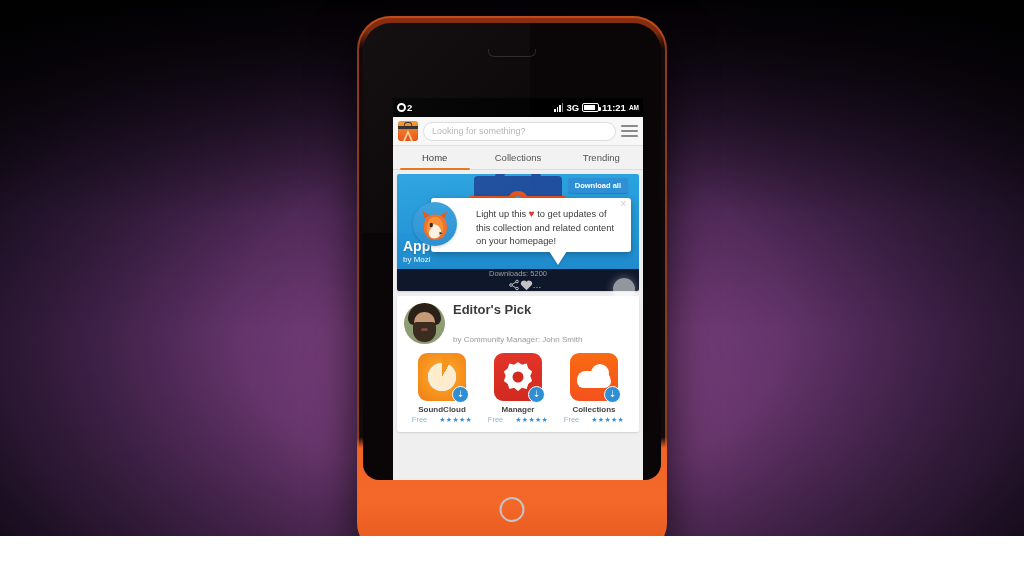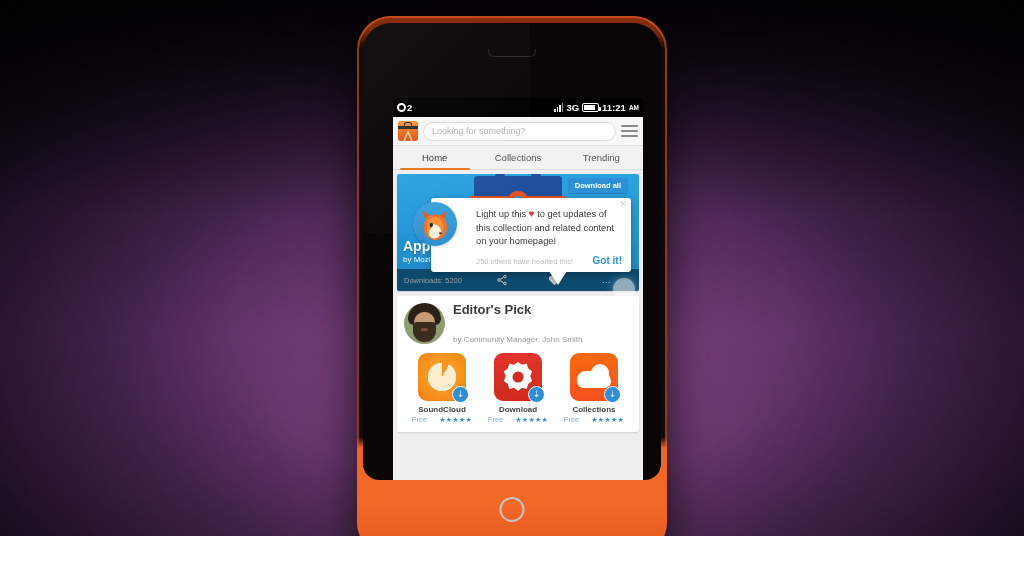--- a/index.html
+++ b/index.html
@@ -241,21 +241,22 @@
     box-shadow: 0 1px 1px rgba(0,0,0,0.18);
     cursor: pointer; white-space: nowrap;
   }
   .banner-text { position: absolute; left: 6px; bottom: 5px; color: #fff; }
   .banner-title { font-size: 14px; font-weight: bold; line-height: 1.05; text-shadow: 0 1px 2px rgba(0,0,0,0.2); }
   .banner-sub { font-size: 8px; opacity: 0.95; margin-top: 1px; }
 
   .card-meta {
     height: 22px; display: flex; align-items: center;
     padding: 0 7px; color: #9d9d9d; font-size: 7.5px;
-    background: #0c4a6e;
+    background: #0f172a;
+    flex-direction: column;
   }
   .card-meta .dl { flex: 0 0 auto; }
   .card-meta .actions {
     flex: 1; display: flex; align-items: center;
     justify-content: space-around; padding-left: 14px;
     color: #c2c2c2;
   }
   .icon-share { width: 12px; height: 12px; cursor: pointer; }
   .icon-heart { width: 13px; height: 12px; cursor: pointer; }
   .icon-dots { letter-spacing: 1px; font-size: 9px; cursor: pointer; }
@@ -521,21 +522,21 @@
               </div>
 
               <div class="app-item">
                 <div class="app-icon-wrap">
                   <div class="app-icon ic-jaunt">
                     <span class="gear"></span>
                       <span class="hole"></span>
                   </div>
                   <div class="dl-badge">⇣</div>
                 </div>
-                <div class="app-name">Download</div>
+                <div class="app-name">Manager</div>
                 <div class="app-priceline">
                   <span class="app-price">Free</span>
                   <span class="stars">★★★★★</span>
                 </div>
               </div>
 
               <div class="app-item">
                 <div class="app-icon-wrap">
                   <div class="app-icon ic-sc">
                     <span class="bars">
@@ -571,24 +572,20 @@
                 <path d="M18 20 C24 20 28 25 28 30 C28 35 24 39 19 39 C14 39 11 35 12 30 Z" fill="#fdf1e4"></path>
                 <ellipse cx="15" cy="21" rx="2.2" ry="3" fill="#2b2b2b"></ellipse>
                 <path d="M26 30 l4 2 -4 2 Z" fill="#2b2b2b"></path>
               </svg>
             </div>
             <div class="tt-body">
               <span>Light up this</span>
               <span class="tt-heart">♥</span>
               <span>to get updates of this collection and related content on your homepage!</span>
             </div>
-            <div class="tt-foot">
-              <span class="tt-others">250 others have hearted this!</span>
-              <span class="tt-gotit">Got it!</span>
-            </div>
           </div>
 
         </div>
       </div>
 
       <div class="glass-sheen"></div>
     </div>
     <div class="home-button"></div>
     <div class="phone-frame"></div>
   </div>

